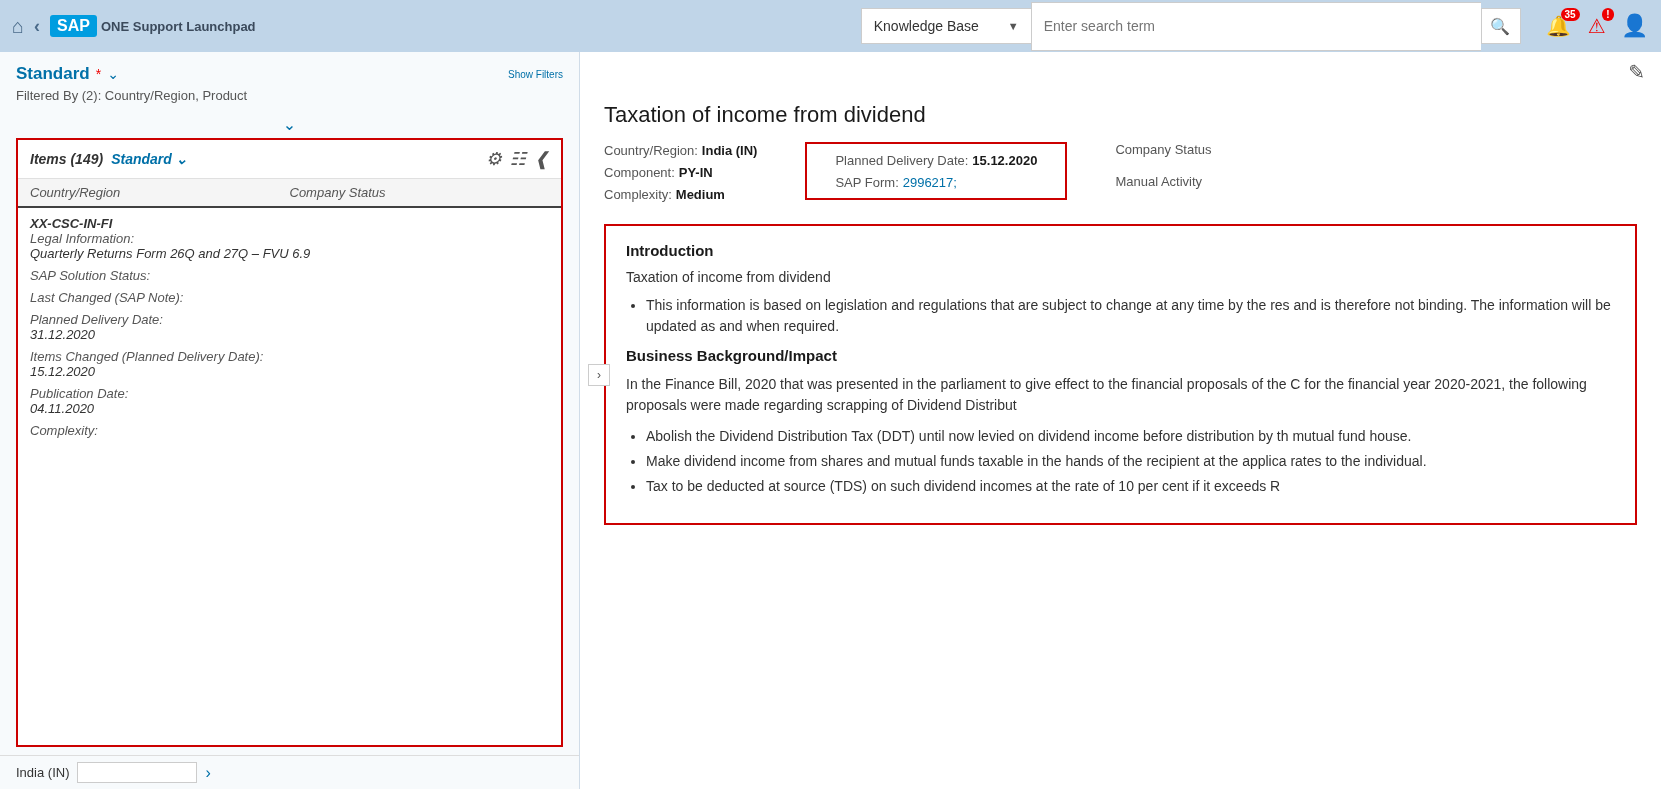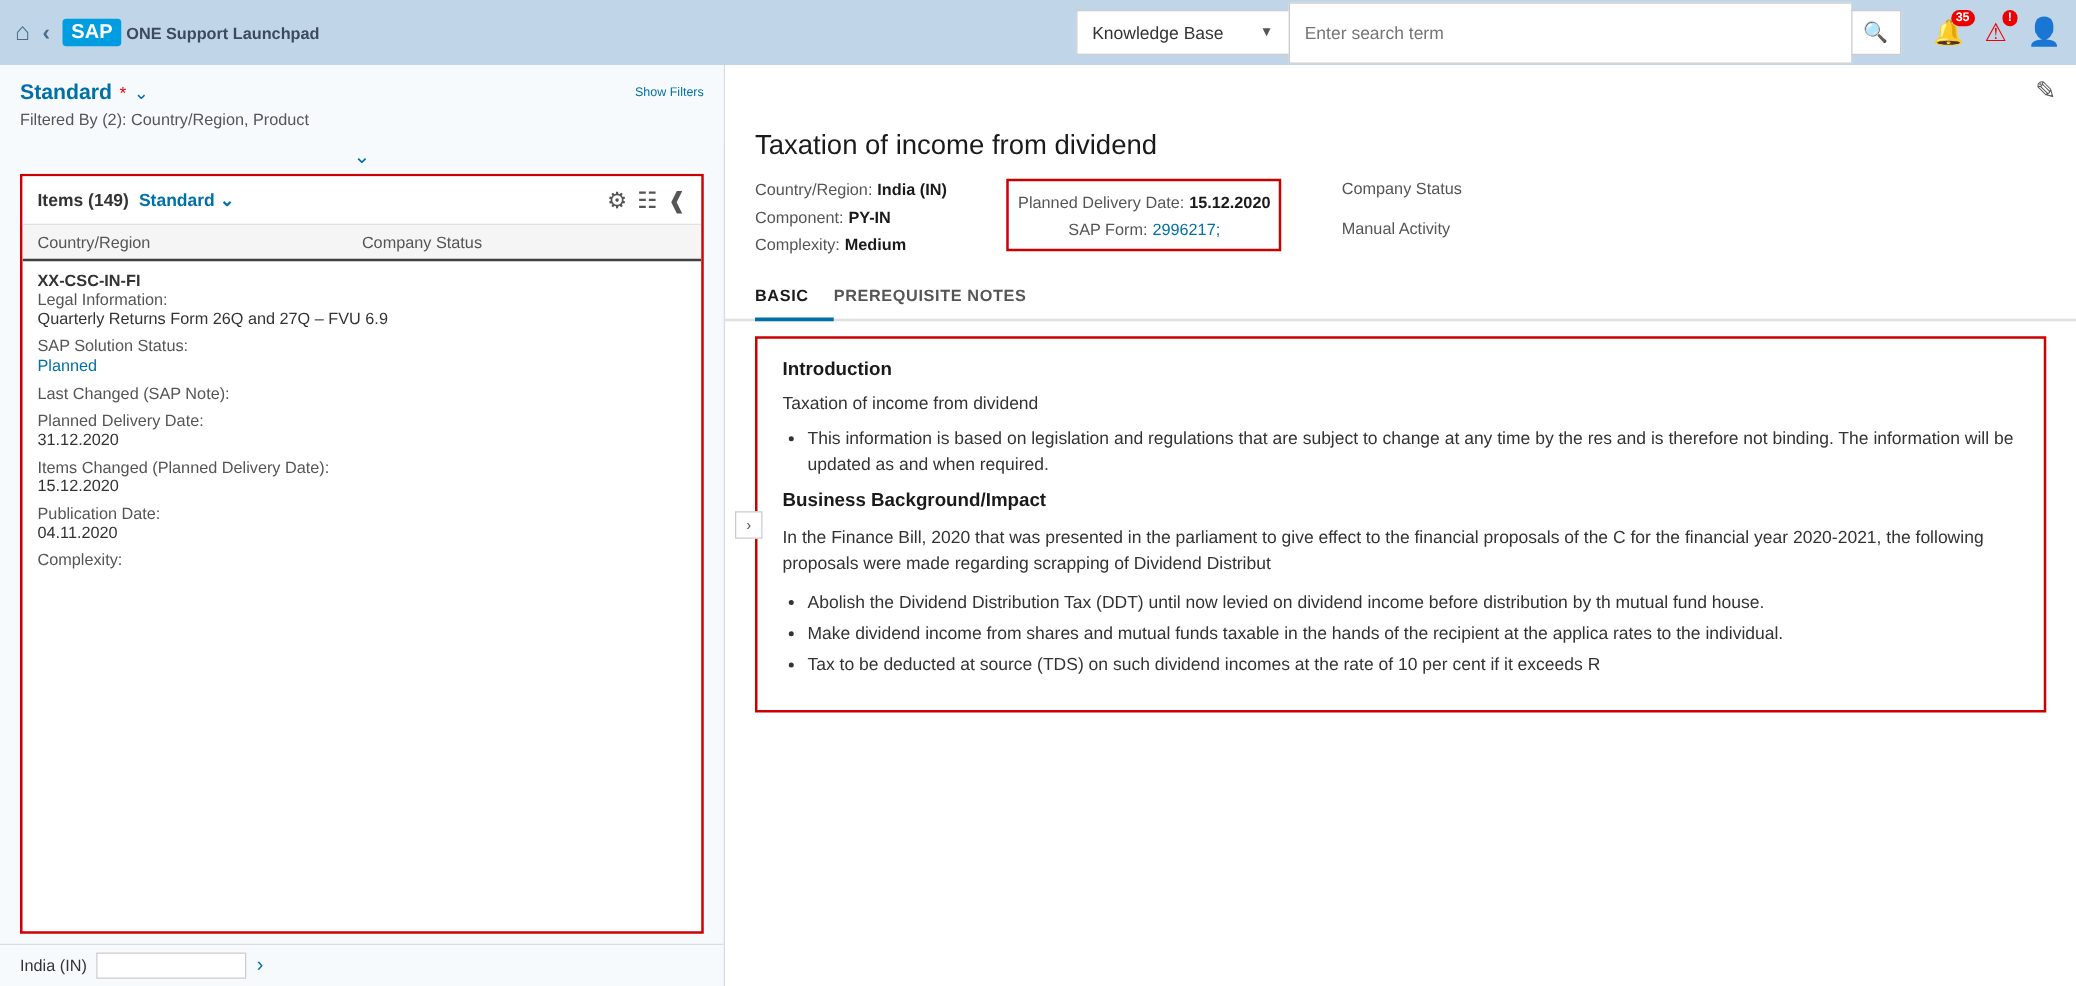--- a/index.html
+++ b/index.html
@@ -304,26 +304,25 @@
     }
     .doc-meta-link {
       font-size: 13px;
       color: #0070a8;
       cursor: pointer;
     }
 
     
     .red-box {
       border: 2px solid #cc0000;
-      padding: 8px 7px;
+      padding: 8px 28px;
       display: flex;
       flex-direction: column;
       gap: 6px;
       min-width: 200px;
-      text-align: center;
     }
     .company-status-section {
       display: flex;
       flex-direction: column;
       gap: 6px;
     }
     .tabs-row {
       display: flex;
       border-bottom: 2px solid #e0e0e0;
       padding: 0 24px;
@@ -405,20 +404,21 @@
       display: flex;
       justify-content: flex-end;
       padding: 8px 16px 0 0;
     }
 
     .left-panel-inner {
       position: relative;
       display: flex;
       flex: 1;
       overflow: hidden;
+      font-style: italic;
     }
     .items-panel-wrapper {
       flex: 1;
       display: flex;
       flex-direction: column;
       overflow: hidden;
       padding: 0 8px 8px 8px;
     }
     
     .chevron-icon {
@@ -516,23 +516,20 @@
             <span>Country/Region</span>
             <span>Company Status</span>
           </div>
           <div class="items-content">
             <div class="item-entry">
               <div class="item-id">XX-CSC-IN-FI</div>
               <div class="item-label">Legal Information:</div>
               <div class="item-value">Quarterly Returns Form 26Q and 27Q – FVU 6.9</div>
               <div style="margin-top:6px;">
                 <span class="item-label">SAP Solution Status:</span>
-              </div>
-              <div>
-                <a class="item-link">Planned</a>
               </div>
               <div style="margin-top:6px;">
                 <span class="item-label">Last Changed (SAP Note):</span>
               </div>
               <div class="item-value"></div>
               <div style="margin-top:6px;">
                 <span class="item-label">Planned Delivery Date:</span>
               </div>
               <div class="item-value">31.12.2020</div>
               <div style="margin-top:6px;">
@@ -599,24 +596,20 @@
 
         <div class="company-status-section">
           <div class="doc-meta-label">Company Status</div>
           <div style="margin-top:10px;">
             <span class="doc-meta-label">Manual Activity</span>
           </div>
         </div>
       </div>
     </div>
 
-    <div class="tabs-row">
-      <div class="tab active">BASIC</div>
-      <div class="tab">PREREQUISITE NOTES</div>
-    </div>
 
     <div class="right-content">
       <div style="position:relative;">
         <div class="content-section">
           <div class="content-collapse-btn">›</div>
           <div class="section-title">Introduction</div>
           <div class="section-subtitle">Taxation of income from dividend</div>
           <ul class="section-list">
             <li>This information is based on legislation and regulations that are subject to change at any time by the res and is therefore not binding. The information will be updated as and when required.</li>
           </ul>

